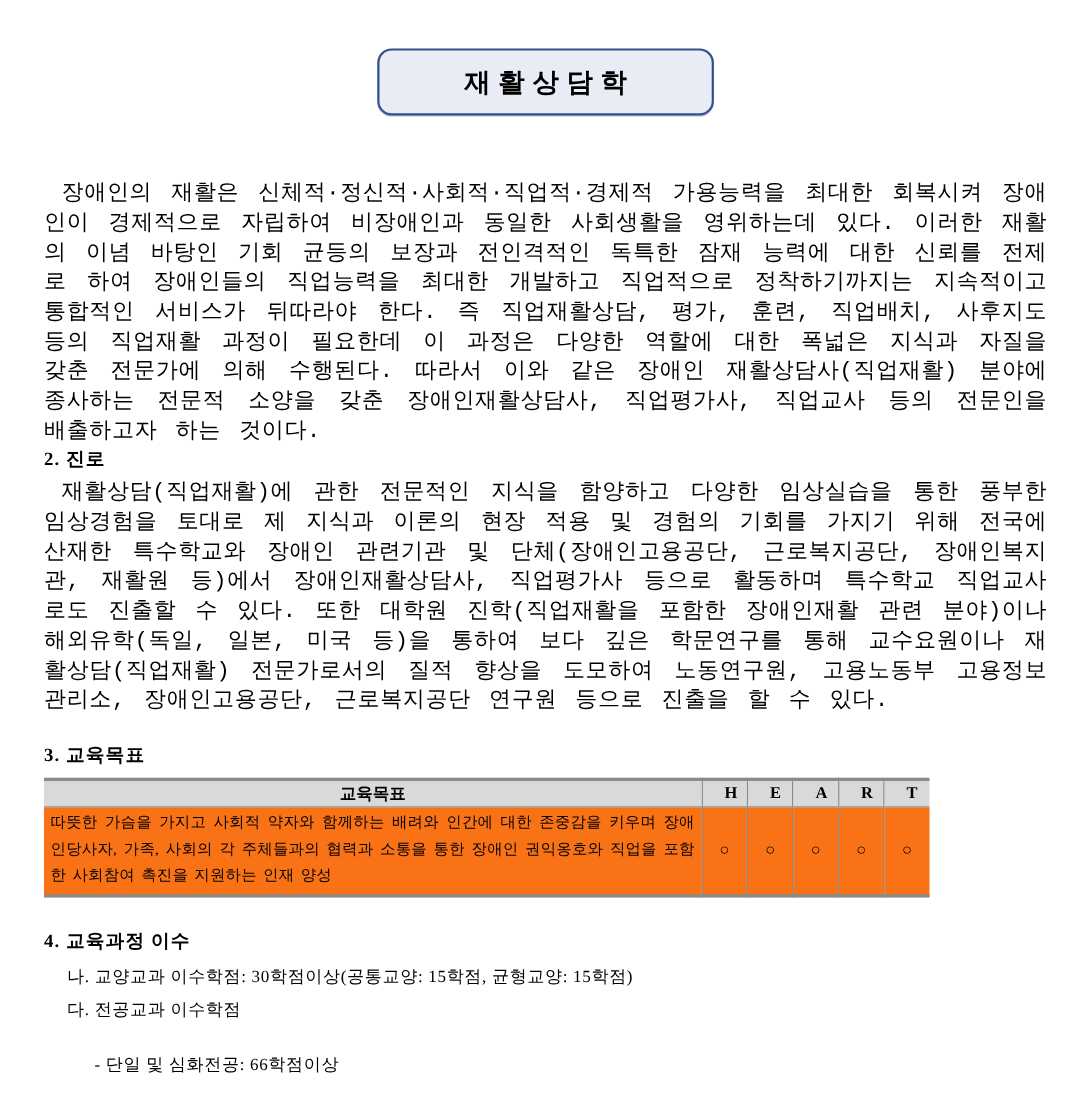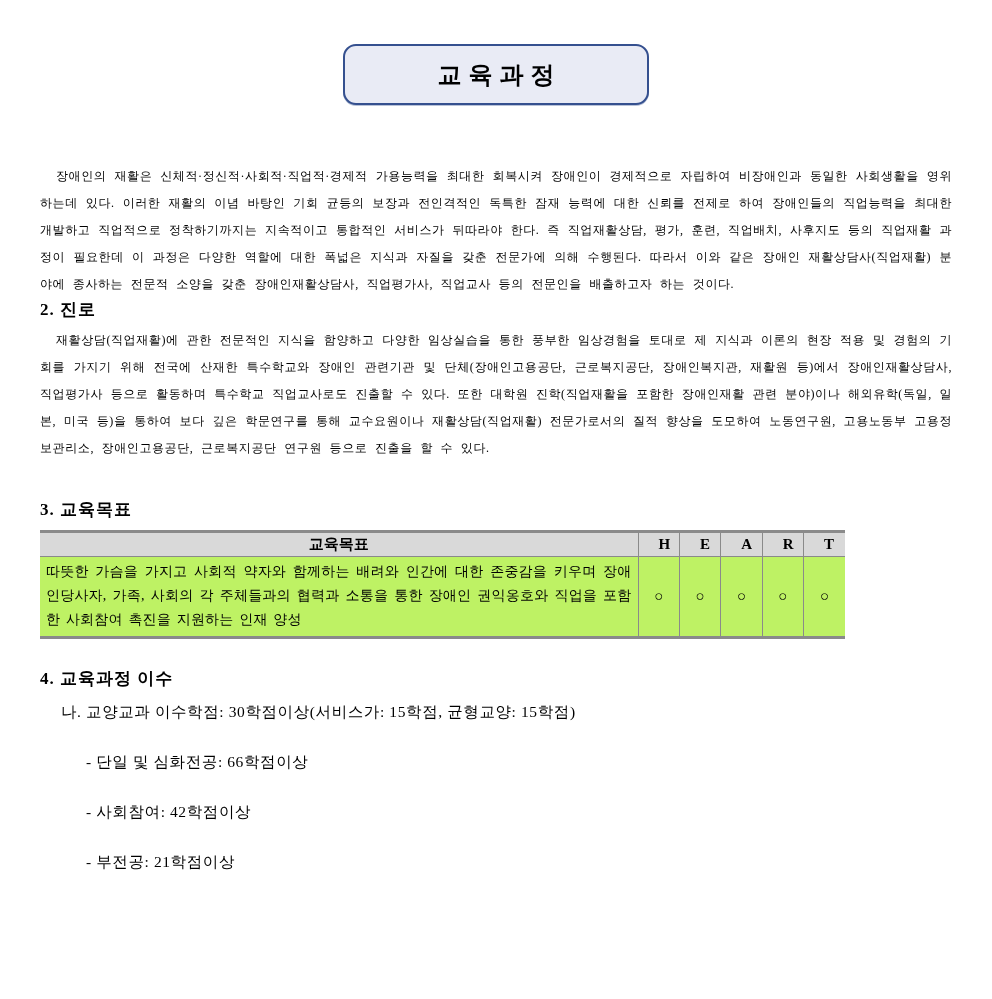--- a/index.html
+++ b/index.html
@@ -33,31 +33,32 @@
     margin-left: 7px; 
   }
   
   .section-heading {
     font-size: 17px;
     font-weight: bold;
     letter-spacing: 1px;
   }
   .sec-1 { margin-top: 58px; }
   .sec-2 { }
-  .sec-3 { margin-top: 36px; }
+  .sec-3 { margin-top: 24px; }
   .sec-4 { margin-top: 28px; }
   
   .para {
     margin-top: 6px;
-    font-size: 12px;
+    font-size: 20px;
     line-height: 27px;
     text-align: justify;
     text-indent: 16px;
     letter-spacing: 0.6px;
     word-spacing: 4px;
+    font-family: Liberation Mono, monospace;
   }
   
   .goals-table {
     margin-top: 9px;
     width: 805px;
     border-collapse: collapse;
     table-layout: fixed;
     border-top: 3px solid #8a8a8a;
     border-bottom: 3px solid #8a8a8a;
     border-left: none;
@@ -72,21 +73,21 @@
     text-align: center;
     padding: 2px 20px;
     height: 25px;
     border-bottom: 1px solid #8a8a8a;
     border-left: 1px solid #8a8a8a;
   }
   .goals-table th:first-child { border-left: none; }
   .goals-table td {
     border-left: 1px solid #8a8a8a;
     vertical-align: middle;
-    background: #bef264;
+    background: #f97316;
     font-family: Liberation Serif, serif;
   }
   .goals-table td:first-child { border-left: none; }
   .goals-table td.goal-cell {
     font-size: 14px;
     line-height: 24px;
     text-align: justify;
     padding: 3px 6px 4px 6px;
     letter-spacing: 0.2px;
     word-spacing: 2px;
@@ -105,21 +106,21 @@
   }
   .curriculum-item.level-1 { padding-left: 21px; }
   .curriculum-item.level-2 { padding-left: 46px; margin-top: 20px; }
 </style>
 </head>
 <body>
 
 <div class="page">
 
   <div class="title-box">
-    <span class="title-text">교육과정</span>
+    <span class="title-text">재활상담학</span>
   </div>
 
   <div class="section sec-1">
     <p class="para">장애인의 재활은 신체적·정신적·사회적·직업적·경제적 가용능력을 최대한 회복시켜 장애인이 경제적으로 자립하여 비장애인과 동일한 사회생활을 영위하는데 있다. 이러한 재활의 이념 바탕인 기회 균등의 보장과 전인격적인 독특한 잠재 능력에 대한 신뢰를 전제로 하여 장애인들의 직업능력을 최대한 개발하고 직업적으로 정착하기까지는 지속적이고 통합적인 서비스가 뒤따라야 한다. 즉 직업재활상담, 평가, 훈련, 직업배치, 사후지도 등의 직업재활 과정이 필요한데 이 과정은 다양한 역할에 대한 폭넓은 지식과 자질을 갖춘 전문가에 의해 수행된다. 따라서 이와 같은 장애인 재활상담사(직업재활) 분야에 종사하는 전문적 소양을 갖춘 장애인재활상담사, 직업평가사, 직업교사 등의 전문인을 배출하고자 하는 것이다.</p>
   </div>
 
   <div class="section sec-2">
     <div class="section-heading">2. 진로</div>
     <p class="para">재활상담(직업재활)에 관한 전문적인 지식을 함양하고 다양한 임상실습을 통한 풍부한 임상경험을 토대로 제 지식과 이론의 현장 적용 및 경험의 기회를 가지기 위해 전국에 산재한 특수학교와 장애인 관련기관 및 단체(장애인고용공단, 근로복지공단, 장애인복지관, 재활원 등)에서 장애인재활상담사, 직업평가사 등으로 활동하며 특수학교 직업교사로도 진출할 수 있다. 또한 대학원 진학(직업재활을 포함한 장애인재활 관련 분야)이나 해외유학(독일, 일본, 미국 등)을 통하여 보다 깊은 학문연구를 통해 교수요원이나 재활상담(직업재활) 전문가로서의 질적 향상을 도모하여 노동연구원, 고용노동부 고용정보관리소, 장애인고용공단, 근로복지공단 연구원 등으로 진출을 할 수 있다.</p>
   </div>
@@ -154,20 +155,21 @@
           <td class="mark-cell">○</td>
           <td class="mark-cell">○</td>
         </tr>
       </tbody>
     </table>
   </div>
 
   <div class="section sec-4">
     <div class="section-heading">4. 교육과정 이수</div>
     <div class="curriculum-list">
-      <div class="curriculum-item level-1">나. 교양교과 이수학점: 30학점이상(서비스가: 15학점, 균형교양: 15학점)</div>
+      <div class="curriculum-item level-1">나. 교양교과 이수학점: 30학점이상(공통교양: 15학점, 균형교양: 15학점)</div>
+      <div class="curriculum-item level-1">다. 전공교과 이수학점</div>
       <div class="curriculum-item level-2">- 단일 및 심화전공: 66학점이상</div>
       <div class="curriculum-item level-2">- 사회참여: 42학점이상</div>
       <div class="curriculum-item level-2">- 부전공: 21학점이상</div>
     </div>
   </div>
 
 </div>
 
 </body></html>

